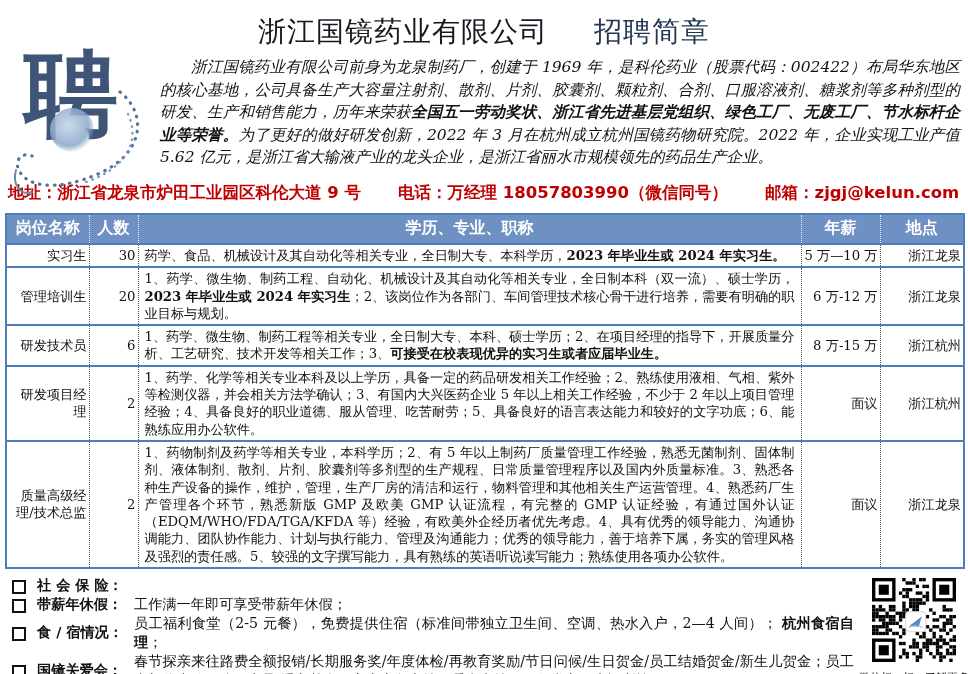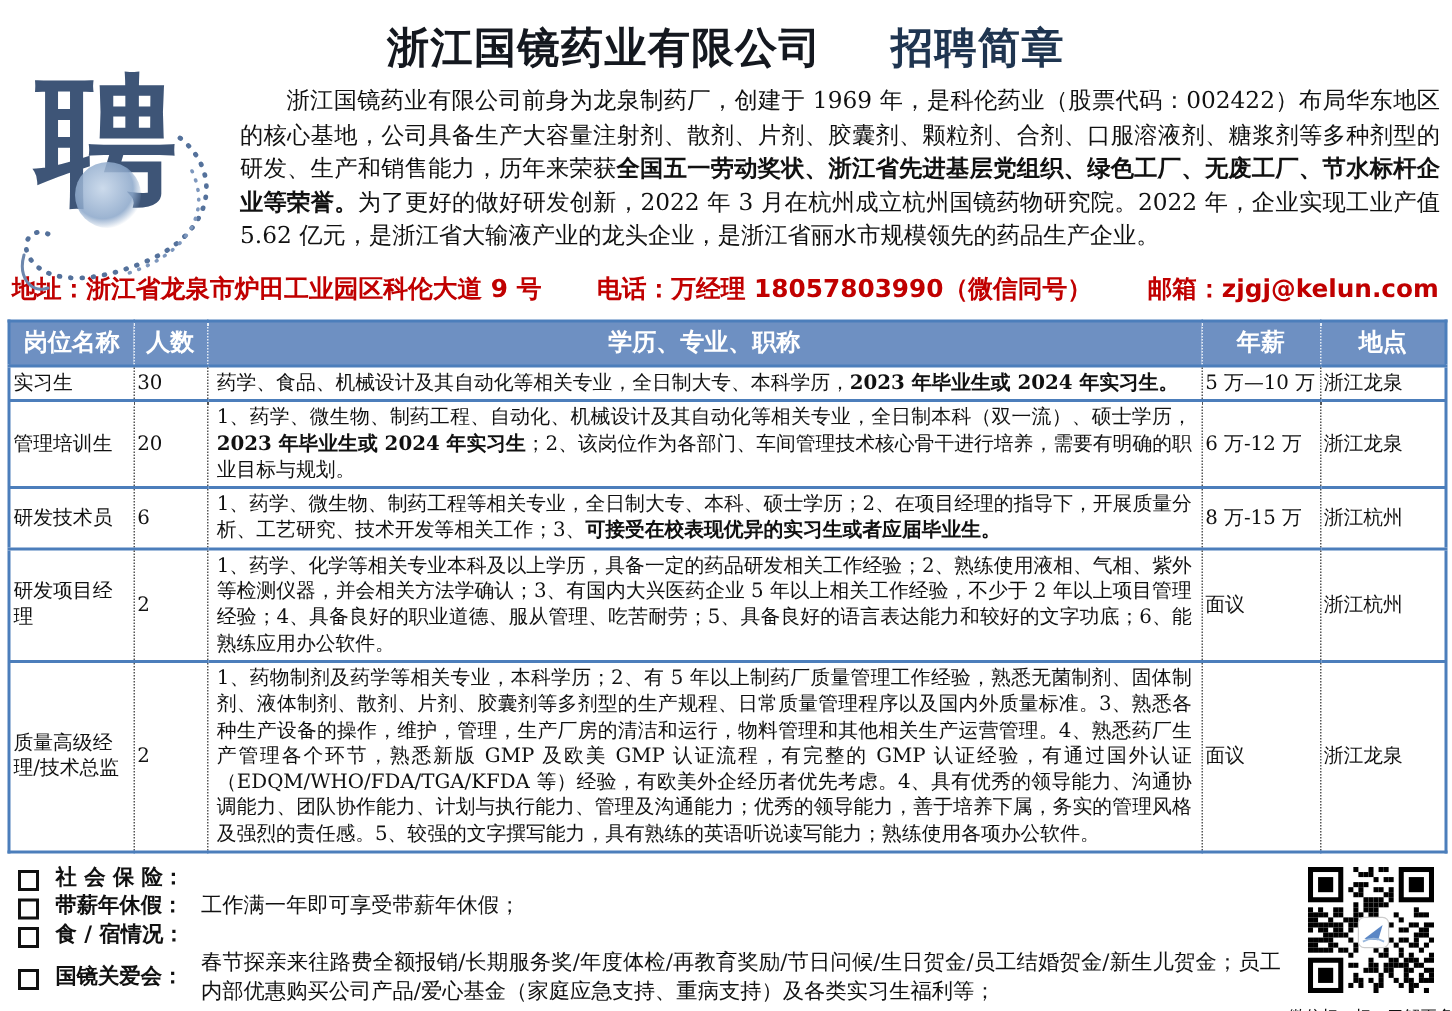--- a/index.html
+++ b/index.html
@@ -3,52 +3,52 @@
 <meta charset="utf-8">
 <style>
   html,body { margin:0; padding:0; background:#e8e8e8; }
   .page {
     width:968px; height:674px; background:#ffffff; position:relative;
     overflow:hidden; margin:0 auto; color:var(--text_color);
     font-family:"DejaVu Serif", serif;
   }
   
   .title-row { text-align:center; padding-top:14px;
-    font-family:"DejaVu Sans", sans-serif; font-weight:bold; font-size:28px; line-height:36px; }
+    font-family:"DejaVu Sans", sans-serif; font-weight:normal; font-size:28px; line-height:36px; }
   .title-company { color:var(--title_color); letter-spacing:1px; }
   .title-doc { color:var(--title_accent); margin-left:46px; letter-spacing:1px; }
 
   
   .intro-section { margin:6px 8px 0 8px; }
   .logo-float { float:left; width:152px; height:92px; position:relative; }
   .logo-char { position:absolute; top:-10px; left:16px; font-size:94px; line-height:1;
     font-weight:bold; color:var(--logo_color); font-family:"DejaVu Serif", serif; }
   .logo-flower { position:absolute; left:42px; top:52px; width:44px; height:44px; border-radius:50%;
     background:radial-gradient(circle at 42% 40%, #c3d4e8 0%, #8aa6c9 55%, rgba(138,166,201,0) 74%);
     opacity:.85; }
   .logo-swoosh { position:absolute; left:-6px; top:18px; pointer-events:none; }
   .intro { margin:0; font-size:15.5px; line-height:22.6px; text-align:justify;
-    text-indent:2em; }
+    text-indent:2em;font-style:italic; }
   .intro .b { font-weight:bold; }
 
   
   .contact { clear:both; margin:13px 8px 9px 8px; display:flex; gap:37px; white-space:nowrap;
     font-family:"DejaVu Sans", sans-serif; font-weight:bold; font-size:16.5px;
     color:var(--accent_red); }
 
   
   .jobs-table { margin:2px 5px 0 5px; width:958px; border-collapse:collapse; table-layout:fixed;
     font-size:13.2px; border:2px solid var(--table_border); }
   .jobs-table th { background:var(--header_bg); color:#fff; font-family:Liberation Mono, monospace;
     font-weight:bold; font-size:16px; height:26px; border-left:1px dotted #e4ebf5; }
   .jobs-table th:first-child { border-left:none; }
   .jobs-table td { border-left:1px dotted #555; border-top:2px solid var(--table_border);
     padding:2px 6px; vertical-align:middle; line-height:17.3px; }
   .jobs-table td:first-child { border-left:none; }
-  .jobs-table td.c { text-align:left; padding:2px 2px; }
+  .jobs-table td.c { text-align:right; padding:2px 2px; }
   .jobs-table td.desc { text-align:justify; }
   .jobs-table .b { font-weight:bold; }
 
   
   .bottom { margin:7px 8px 0 10px; display:flex; }
   .benefits { flex:1; min-width:0; padding-right:14px; }
   .benefit-row { display:flex; font-size:14.2px; line-height:18.9px; align-items:center; }
   .checkbox { width:10px; height:10px; border:2px solid #111; flex:none;
     margin:3px 11px 0 2px; }
   .benefit-label { font-family:"DejaVu Sans", sans-serif; font-weight:bold; flex:none;
@@ -152,20 +152,21 @@
         <span class="benefit-label">社 会 保 险：</span>
       </div>
       <div class="benefit-row">
         <span class="checkbox"></span>
         <span class="benefit-label">带薪年休假：</span>
         <span class="benefit-content"><span>工作满一年即可享受带薪年休假；</span></span>
       </div>
       <div class="benefit-row">
         <span class="checkbox"></span>
         <span class="benefit-label">食 / 宿情况：</span>
+        <span class="benefit-content"><span>员工福利食堂（2-5 元餐），免费提供住宿（标准间带独立卫生间、空调、热水入户，2—4 人间）； </span><span class="b">杭州食宿自理</span><span>；</span></span>
       </div>
       <div class="benefit-row">
         <span class="checkbox"></span>
         <span class="benefit-label">国镜关爱会：</span>
         <span class="benefit-content"><span>春节探亲来往路费全额报销/长期服务奖/年度体检/再教育奖励/节日问候/生日贺金/员工结婚贺金/新生儿贺金；员工内部优惠购买公司产品/爱心基金（家庭应急支持、重病支持）及各类实习生福利等；</span></span>
       </div>
 
     </div>
 
     <div class="qr-block">

